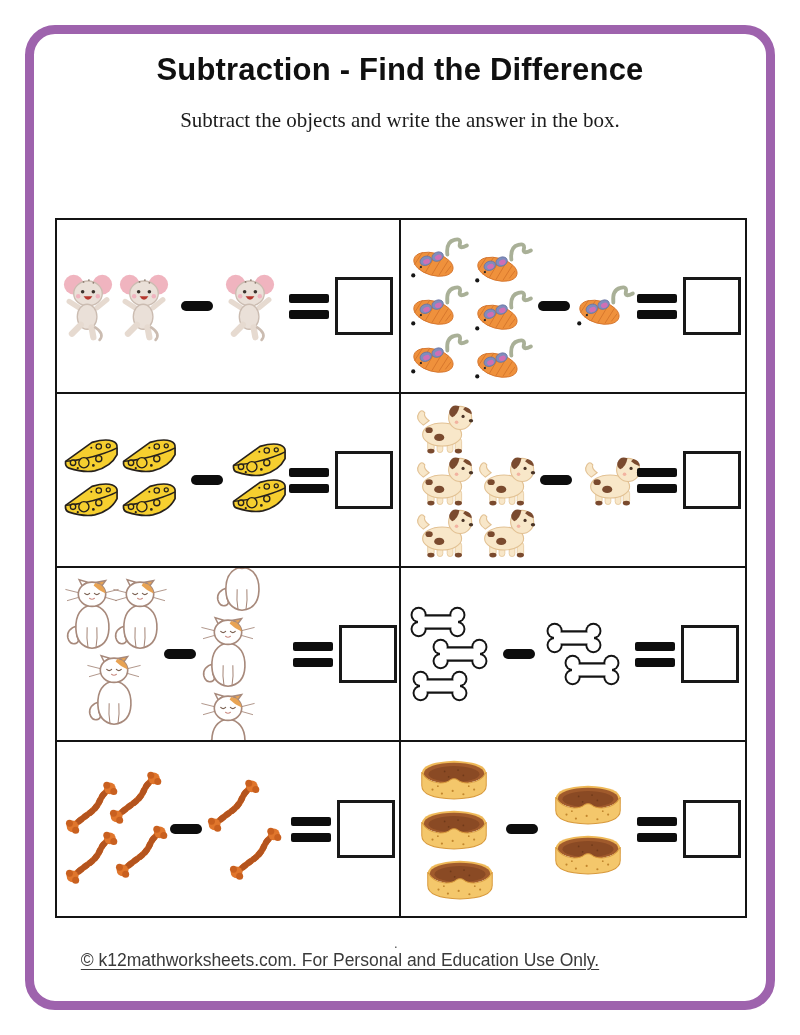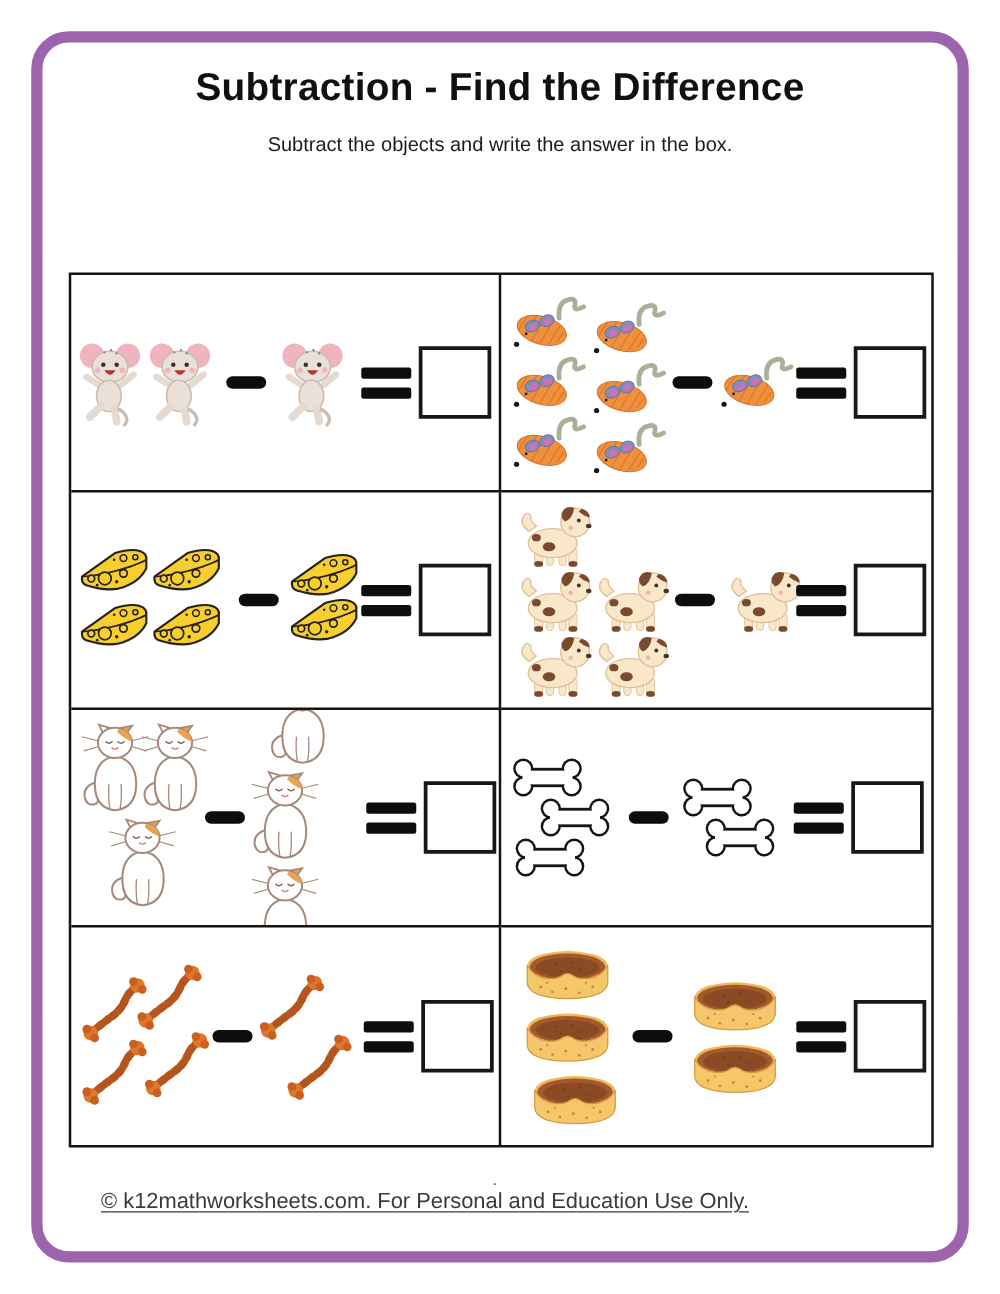--- a/index.html
+++ b/index.html
@@ -3,21 +3,21 @@
 <meta charset="utf-8">
 <style>
   html,body{margin:0;padding:0;background:#fff;}
   .page{position:relative;width:800px;height:1035px;background:#fff;overflow:hidden;
         font-family:"Liberation Sans",sans-serif;border-radius:24px;}
   .frame{position:absolute;left:25px;top:25px;width:750px;height:985px;
          border:9px solid #9e63ad;border-radius:30px;box-sizing:border-box;pointer-events:none;}
   .title{position:absolute;left:0;top:52px;width:800px;text-align:center;
          font-size:31px;font-weight:700;color:#101010;letter-spacing:.2px;}
   .subtitle{position:absolute;left:0;top:108px;width:800px;text-align:center;
-            font-size:16px;color:#1c1c1c;}
+            font-size:21px;color:#1c1c1c;font-family:Liberation Serif, serif;}
   .grid{position:absolute;left:55px;top:218px;width:692px;height:700px;
         border:2.5px solid #141414;box-sizing:border-box;
         display:grid;grid-template-columns:1fr 1fr;grid-template-rows:repeat(4,1fr);}
   .cell{position:relative;display:flex;align-items:center;box-sizing:border-box;
         padding:0 4px 0 6px;overflow:hidden;}
   .cell:nth-child(odd){border-right:2.5px solid #141414;}
   .cell:nth-child(-n+6){border-bottom:2.5px solid #141414;}
   .group{display:flex;flex-wrap:wrap;align-items:center;align-content:center;flex:0 0 auto;}
   .obj{flex:0 0 auto;display:block;}
   .minus{flex:0 0 auto;width:32px;height:10px;border-radius:5px;background:#0d0d0d;margin:0 8px;}

